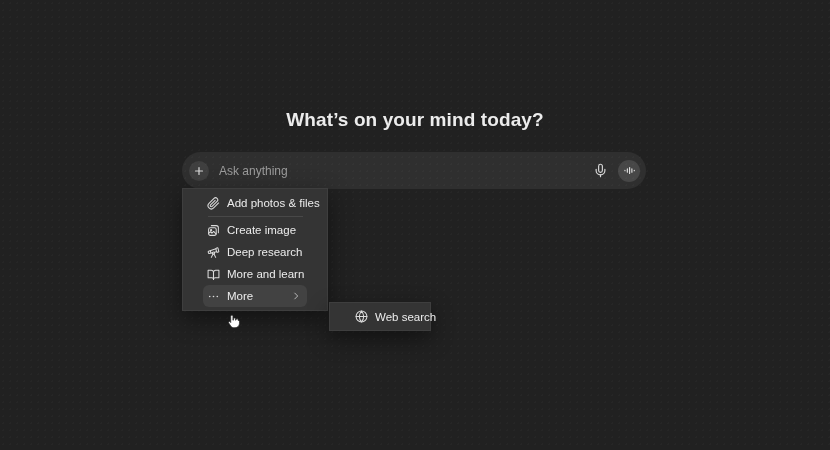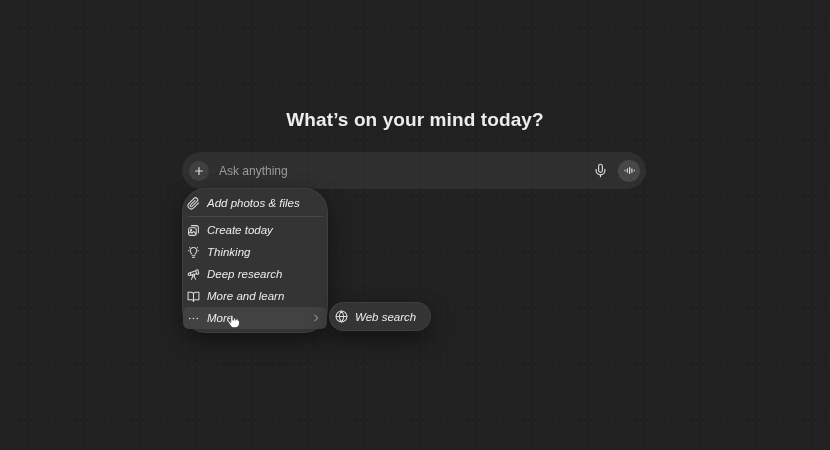--- a/index.html
+++ b/index.html
@@ -59,22 +59,22 @@
   .voice-btn{
     width:22px;height:22px;border-radius:50%;
     background:var(--voice_button_bg);border:none;color:#e9e9e9;
     display:flex;align-items:center;justify-content:center;
     cursor:pointer;flex:0 0 auto;
   }
   
   .menu{
     position:absolute;background:var(--panel_bg);
     border:1px solid rgba(255,255,255,0.05);
-    border-radius:24px;box-shadow:0 8px 22px rgba(0,0,0,0.45);
-    padding:3px 0;z-index:5;font-style:italic;
+    border-radius:0;box-shadow:0 8px 22px rgba(0,0,0,0.45);
+    padding:3px 20px;z-index:5;
   }
   #tools-menu{left:182px;top:188px;width:146px;}
   #more-submenu{left:329px;top:302px;width:102px;}
   .menu-item{
     display:flex;align-items:center;height:22px;border-radius:6px;
     padding:0 6px 0 4px;gap:7px;cursor:pointer;
   }
   #more-submenu .menu-item{height:21px;padding-left:5px;}
   .menu-item .mi-icon{
     width:13px;height:13px;display:flex;align-items:center;justify-content:center;
@@ -142,37 +142,23 @@
 
   <div class="menu-item">
     <span class="mi-icon">
       <svg width="13" height="13" viewBox="0 0 24 24" fill="none" stroke="currentColor" stroke-width="1.9" stroke-linecap="round" stroke-linejoin="round">
           <rect x="3" y="7" width="14" height="14" rx="3"></rect>
           <path d="M8 3h9a4 4 0 0 1 4 4v9"></path>
           <circle cx="7.6" cy="11.6" r="1.2"></circle>
           <path d="M3 17.5l3.3-3.3 2.8 2.8 3.2-3.2 4.7 4.7"></path>
         </svg>
     </span>
-    <span class="mi-label">Create today</span>
-  </div>
-
-  <div class="menu-item">
-    <span class="mi-icon">
-      <svg width="13" height="13" viewBox="0 0 24 24" fill="none" stroke="currentColor" stroke-width="1.9" stroke-linecap="round" stroke-linejoin="round">
-          <path d="M15 15c.2-1 .7-1.6 1.5-2.4A5.6 5.6 0 0 0 18 8.6 5.8 5.8 0 0 0 6 8.6c0 1 .2 2.2 1.5 4 .8.8 1.3 1.4 1.5 2.4"></path>
-          <path d="M9.5 18.2h5"></path>
-          <path d="M10.5 21.2h3"></path>
-          <path d="M2.6 8.6h.8"></path>
-          <path d="M20.6 8.6h.8"></path>
-          <path d="M4.7 2.9l.6.6"></path>
-          <path d="M19.3 2.9l-.6.6"></path>
-        </svg>
-    </span>
-    <span class="mi-label">Thinking</span>
-  </div>
+    <span class="mi-label">Create image</span>
+  </div>
+
 
   <div class="menu-item">
     <span class="mi-icon">
       <svg width="13" height="13" viewBox="0 0 24 24" fill="none" stroke="currentColor" stroke-width="1.9" stroke-linecap="round" stroke-linejoin="round">
           <path d="m10.065 12.493-6.18 1.318a.934.934 0 0 1-1.108-.702l-.537-2.15a1.07 1.07 0 0 1 .691-1.265l13.504-4.44"></path>
           <path d="m13.56 11.747 4.332-.924"></path>
           <path d="m16 21-3.105-6.21"></path>
           <path d="M16.485 5.94a2 2 0 0 1 1.455-2.425l1.09-.272a1 1 0 0 1 1.212.727l1.515 6.06a1 1 0 0 1-.727 1.213l-1.09.272a2 2 0 0 1-2.425-1.455z"></path>
           <path d="m6.158 8.633 1.114 4.456"></path>
           <path d="m8 21 3.105-6.21"></path>

